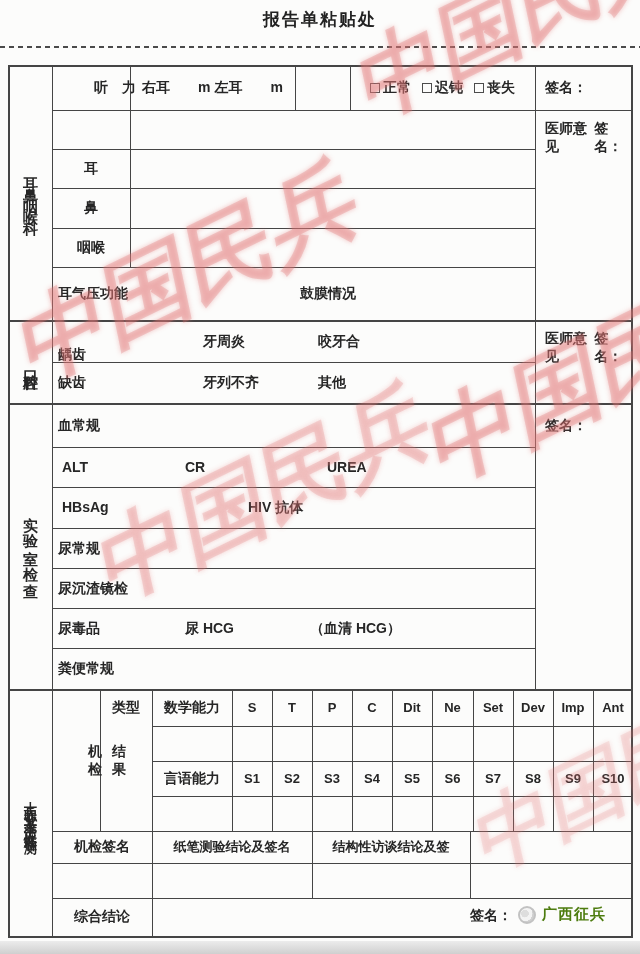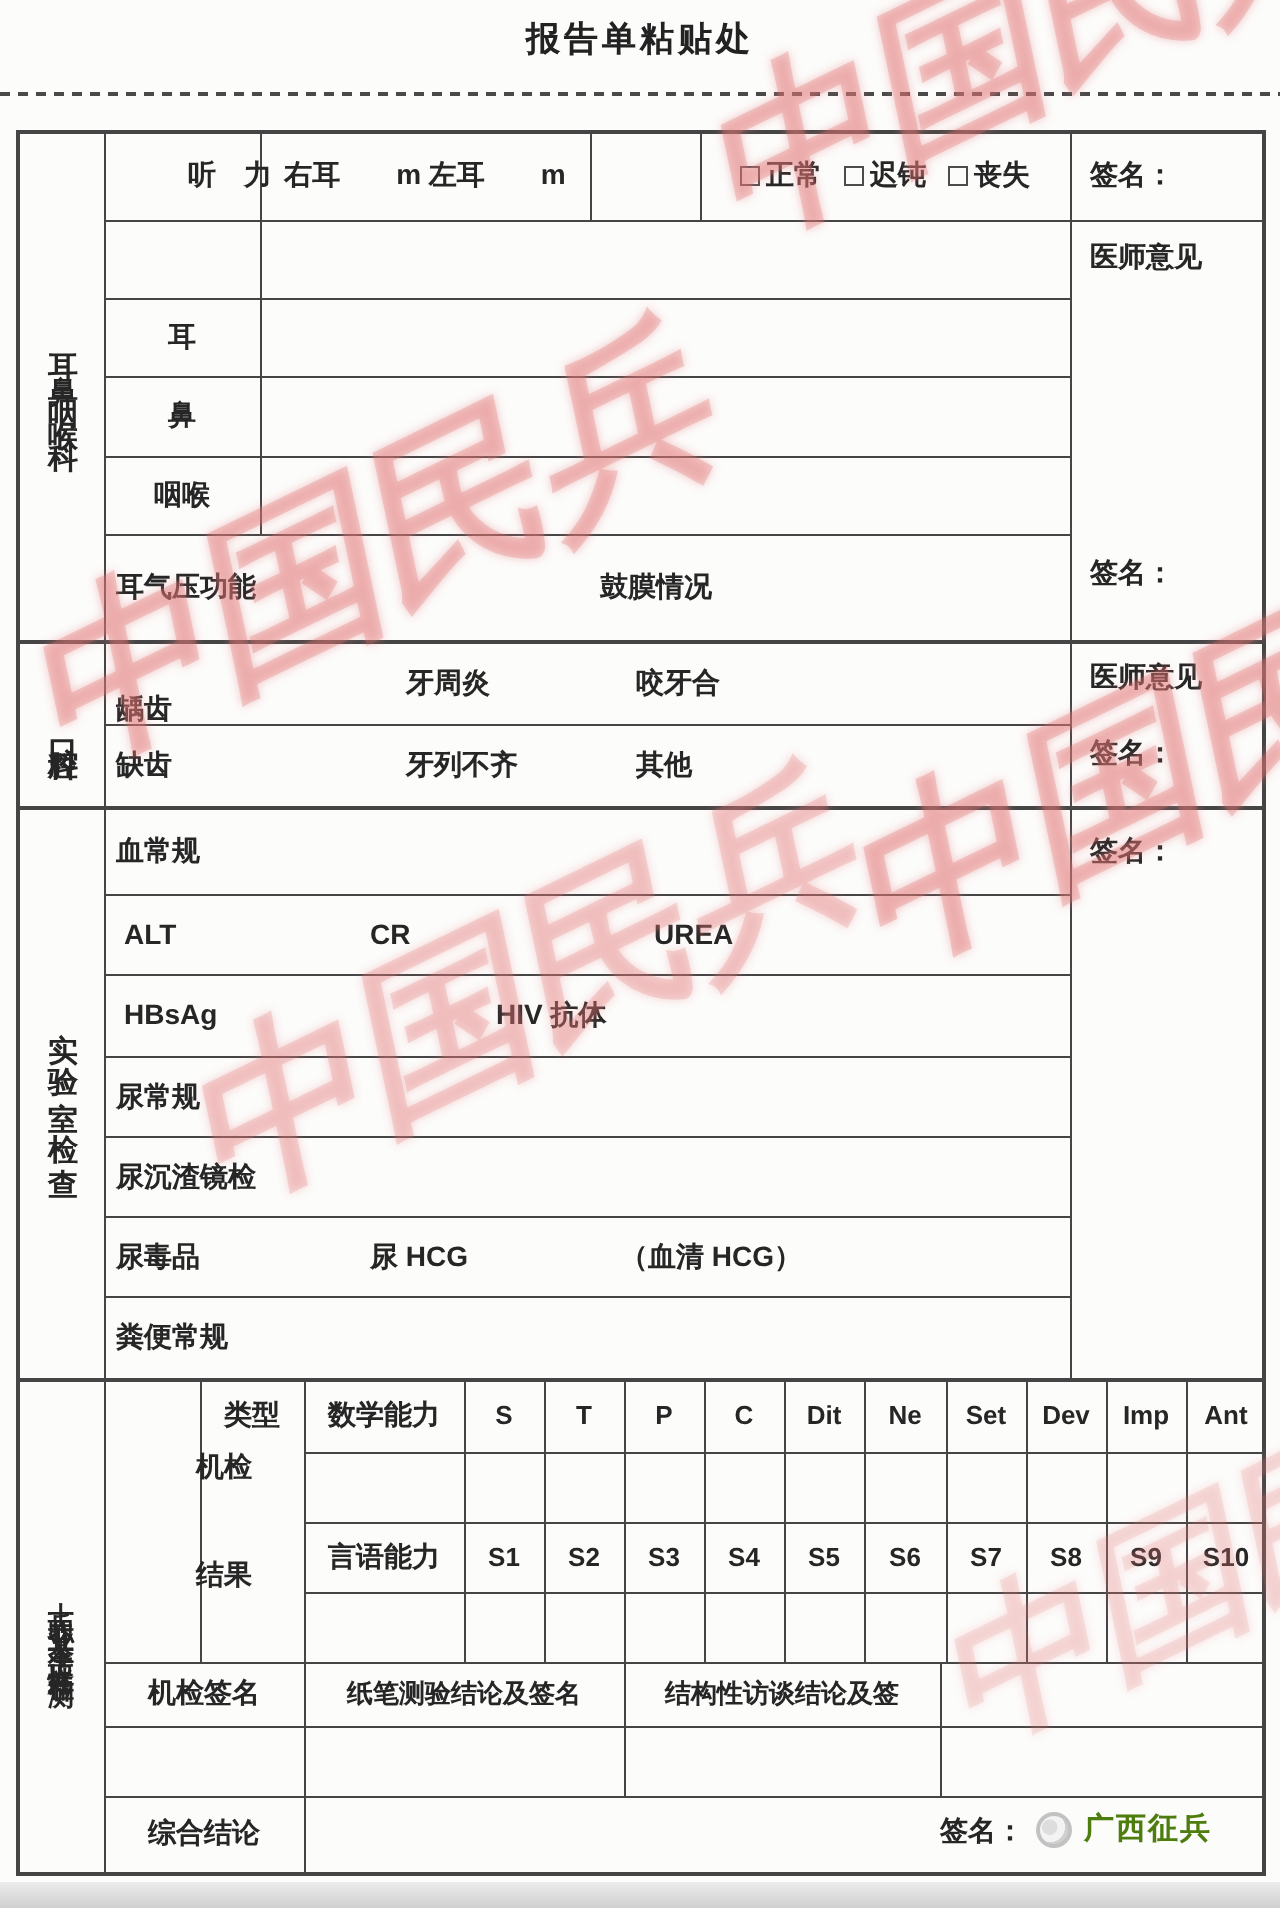--- a/index.html
+++ b/index.html
@@ -12,21 +12,21 @@
   .v{width:1px;}
   .h.b{height:2px;}
   .v.b{width:2px;}
   .lbl{position:absolute;font-size:14px;font-weight:bold;color:#262626;line-height:18px;white-space:nowrap;}
   .cell{position:absolute;display:flex;align-items:center;justify-content:center;font-size:14px;font-weight:bold;color:#262626;white-space:nowrap;}
   .vtext{position:absolute;display:flex;align-items:center;justify-content:center;}
   .vtext span{writing-mode:vertical-rl;text-orientation:upright;font-weight:bold;color:#262626;}
   .opts{gap:11px;}
   .opt{display:flex;align-items:center;gap:3px;}
   .cb{display:inline-block;width:8px;height:8px;border:1.5px solid #4c4c4c;background:transparent;}
-  .mright{position:absolute;display:flex;flex-direction:column;justify-content:space-between;font-size:14px;font-weight:bold;color:#262626;}
+  .mright{position:absolute;display:flex;flex-direction:row;justify-content:space-between;font-size:14px;font-weight:bold;color:#262626;}
   .small{font-size:13px;}
   .wm{position:absolute;font-family:"DejaVu Serif",serif;font-style:italic;font-weight:bold;color:rgba(221,100,100,0.26);text-shadow:0 0 5px rgba(230,130,130,0.45);transform-origin:left top;pointer-events:none;white-space:nowrap;}
   .footer-sign{position:absolute;left:470px;top:905px;display:flex;align-items:center;gap:6px;}
   .gx-logo{width:18px;height:18px;border-radius:50%;border:2px solid #b9b9b9;box-sizing:border-box;background:radial-gradient(circle at 35% 40%, #d8d8d8 0 30%, #f2f2f2 32% 60%, #c9c9c9 62% 100%);opacity:.85;}
   .brand{font-size:15px;font-weight:bold;color:#4d7c0f;letter-spacing:1px;}
   .bottom-strip{position:absolute;left:0;top:941px;width:640px;height:13px;background:linear-gradient(#ececec,#cfcfcf);}
 </style>
 </head>
 <body>
 

